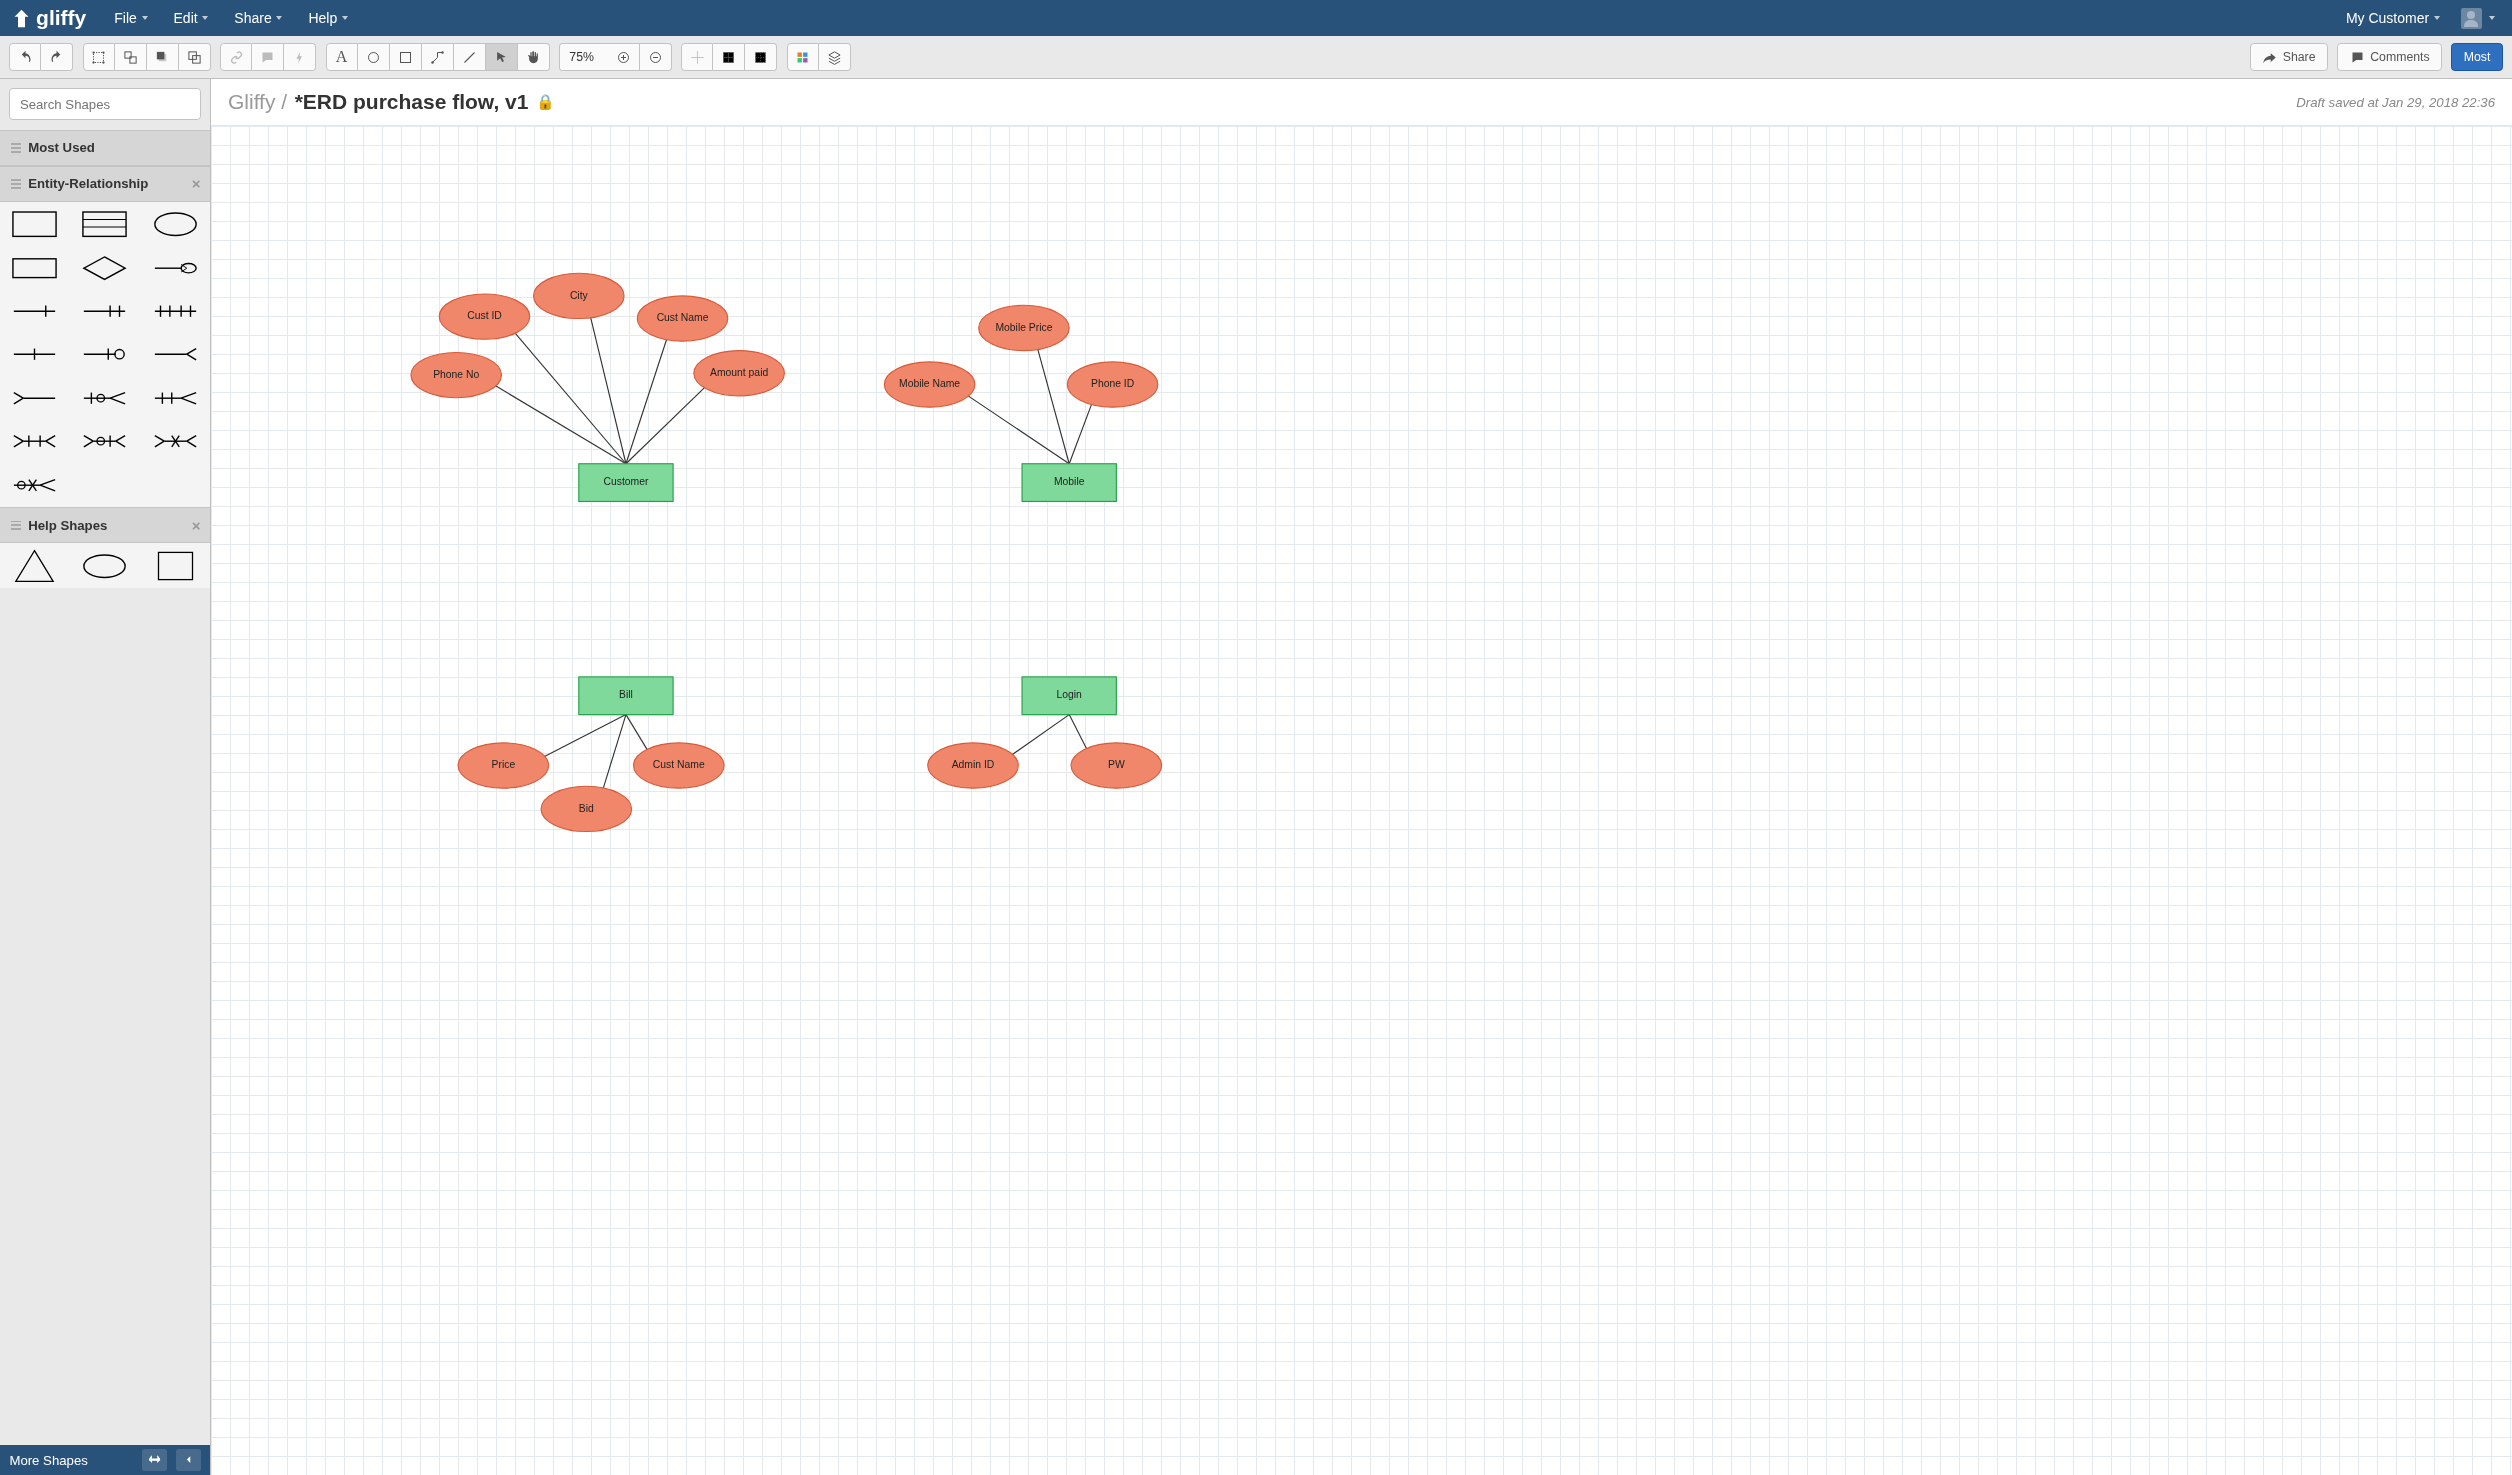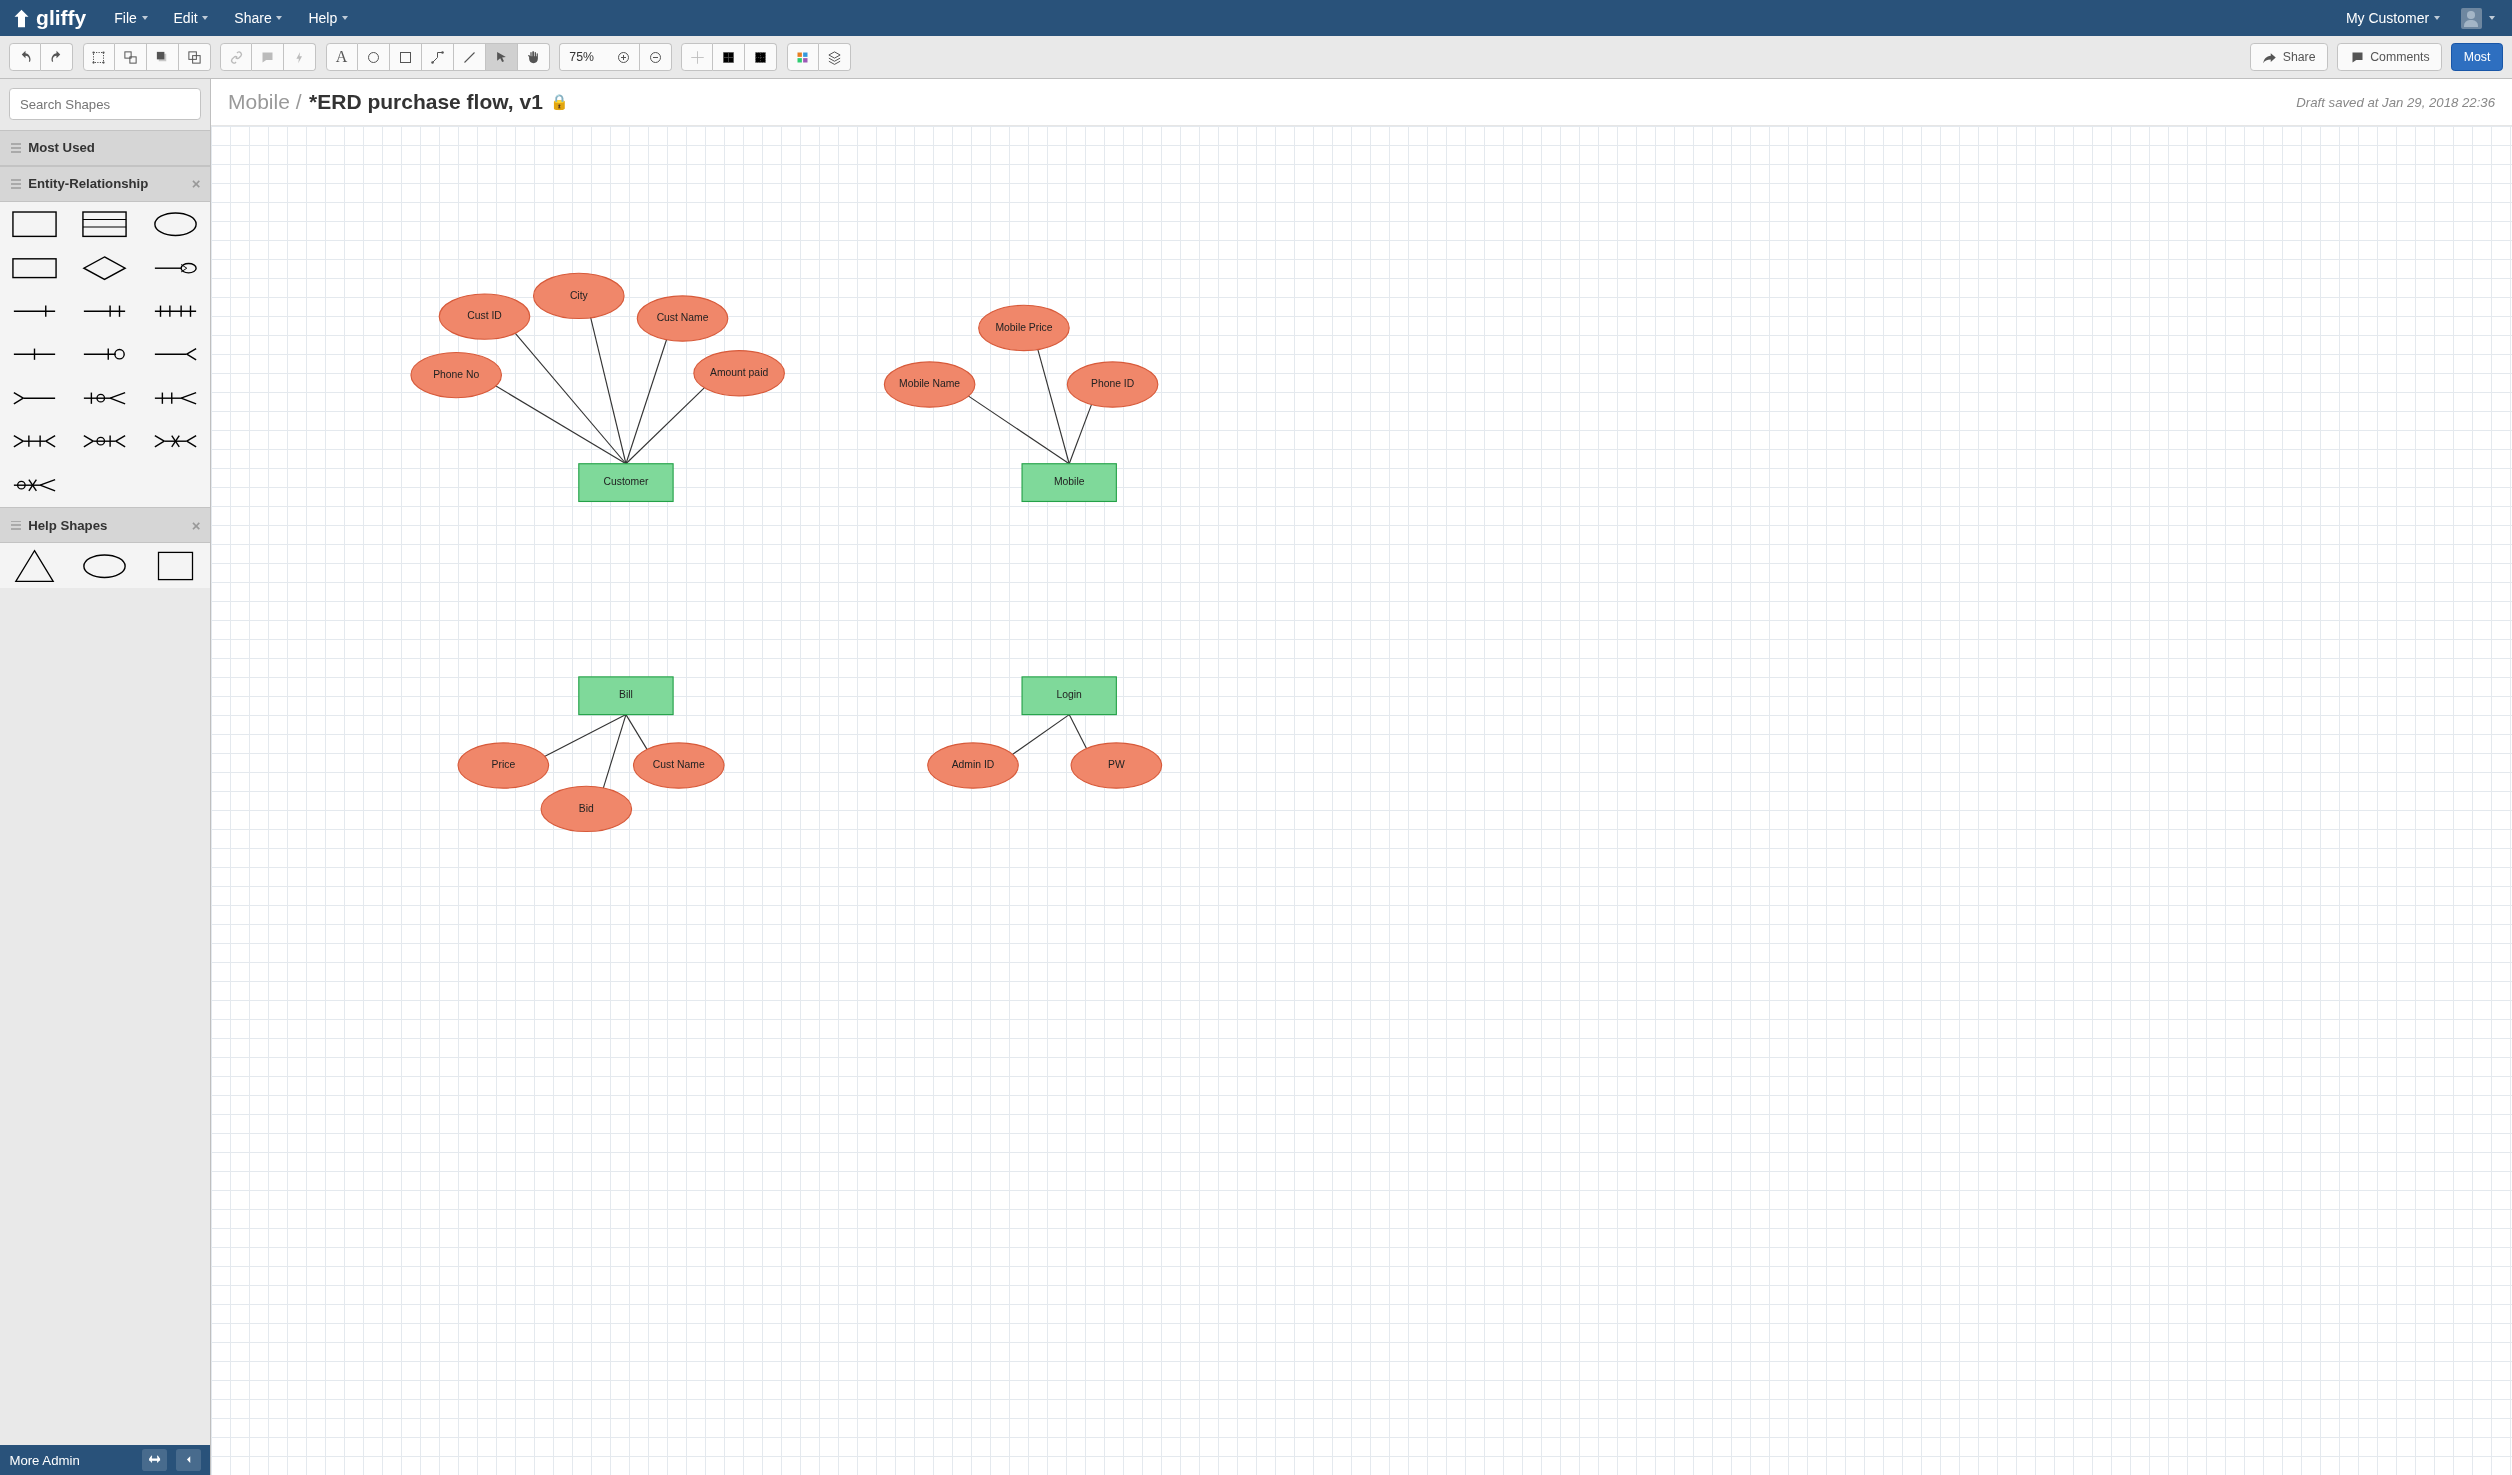--- a/index.html
+++ b/index.html
@@ -551,38 +551,38 @@
             </div>
           <div class="sb-shape">
               <svg viewBox="0 0 48 40" style="height:34px">
                 <rect x="4" y="4" width="40" height="32" fill="none" stroke="#000" stroke-width="1.5"></rect>
               </svg>
             </div>
         </div>
       </div>
 
       <div class="sidebar-footer">
-        <span>More Admin</span>
+        <span>More Shapes</span>
         <span class="spacer"></span>
         <span class="fbtn">
             <svg width="13.2" height="13.2" viewBox="0 0 24 24">
               <path fill="#fff" d="M3 11h18v2H3zM7 5l-4 6 4 6M17 5l4 6-4 6" stroke="#fff" stroke-width="2"></path>
             </svg>
           </span>
         <span class="fbtn">
             <svg width="13.2" height="13.2" viewBox="0 0 24 24">
               <path fill="#fff" d="M15 6l-6 6 6 6z"></path>
             </svg>
           </span>
       </div>
     </div>
 
     <div class="canvas-wrap">
       <div class="canvas-header">
-        <span class="crumb">Mobile /</span>
+        <span class="crumb">Gliffy /</span>
         <span class="doc-title">*ERD purchase flow, v1</span>
         <span class="lock-ic">🔒</span>
         <span class="spacer"></span>
         <span class="save-status">Draft saved at Jan 29, 2018 22:36</span>
       </div>
       <div class="canvas">
         <svg class="erd-svg" id="erd-svg" width="1226" height="783" viewBox="0 0 1300 830" style="font-size:14px">
             <line x1="300.42025809573886" y1="274.55417850277627" x2="440" y2="358" class="edge"></line>
             <line x1="321.6057574610814" y1="218.43499387976232" x2="440" y2="358" class="edge"></line>
             <line x1="402.3317129546158" y1="201.95044905921608" x2="440" y2="358" class="edge"></line>

